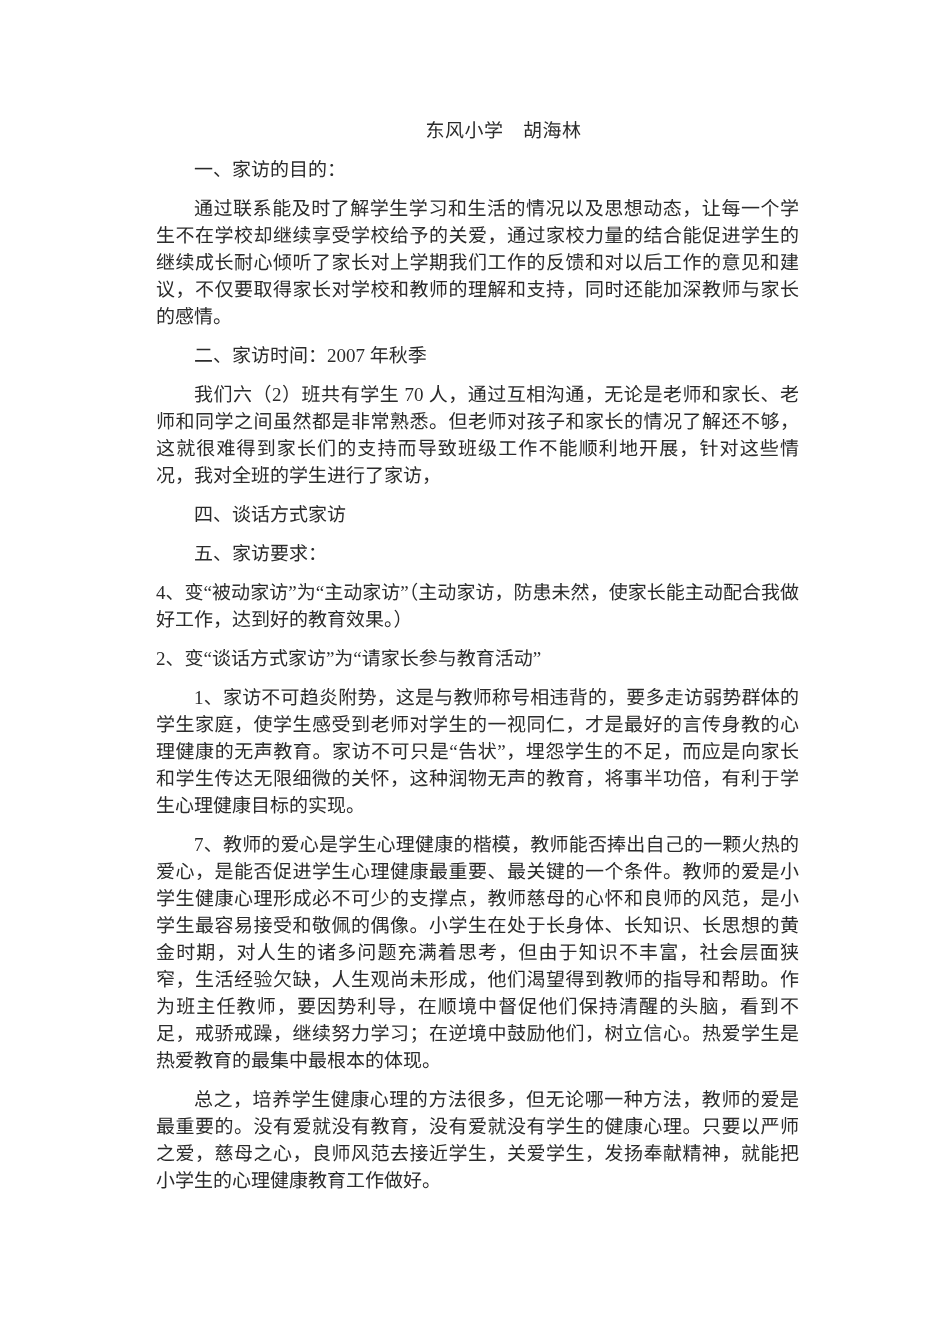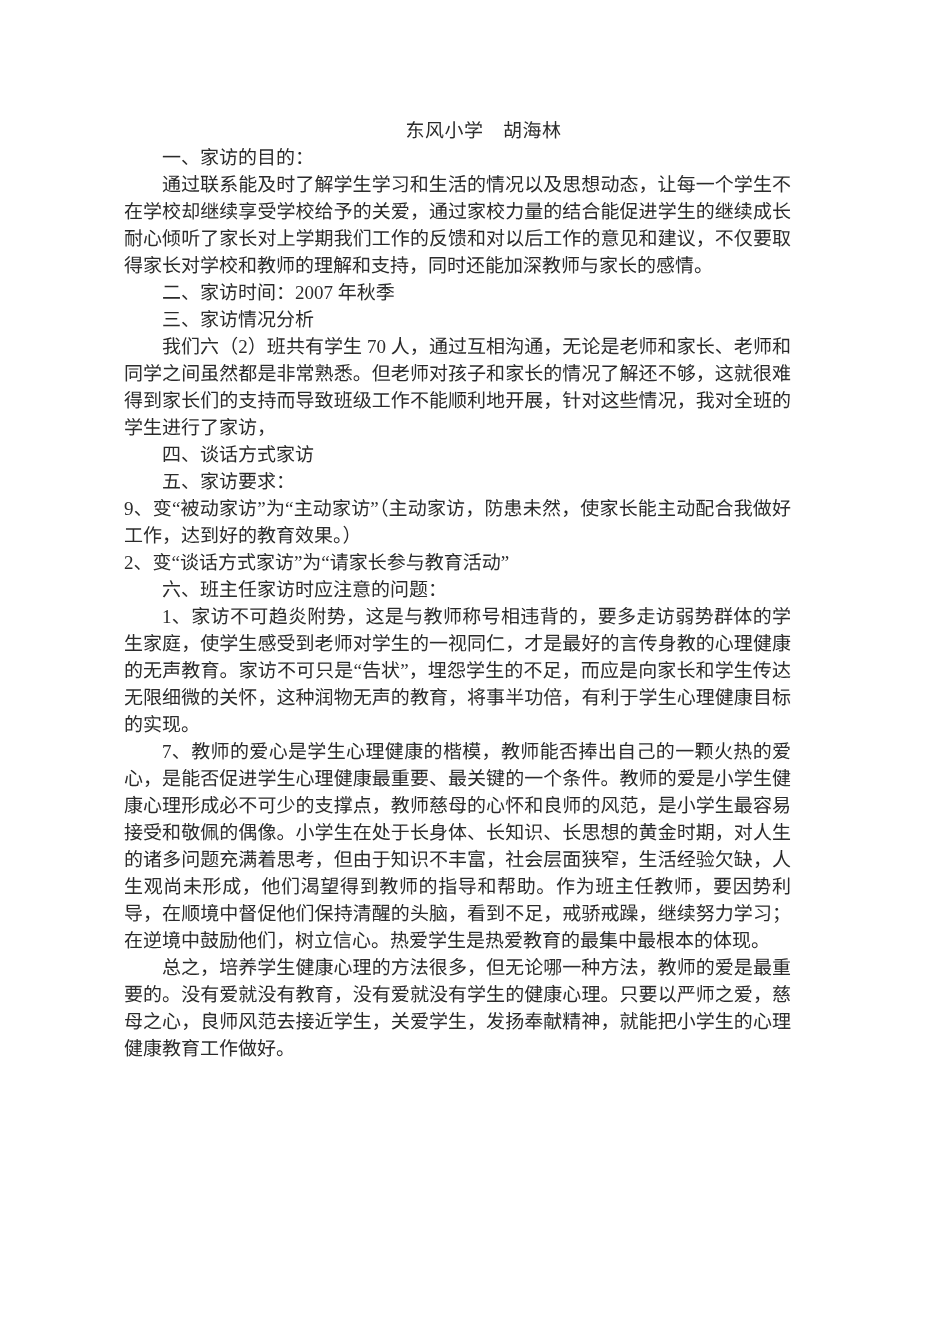--- a/index.html
+++ b/index.html
@@ -10,60 +10,58 @@
   }
   .page {
     position: relative;
     width: 950px;
     height: 1344px;
     background: #ffffff;
     overflow: hidden;
   }
   .doc-content {
     position: absolute;
-    left: 124px;
+    left: 144px;
     top: 117px;
     width: 667px;
     font-family: "Liberation Serif", "DejaVu Serif", serif;
     font-size: 19px;
     line-height: 27px;
     color: #2b2b2b;
     text-align: justify;
   }
   .doc-title {
     font-size: 19px;
     font-weight: normal;
     margin: 0 0 0 52px;
     text-align: center;
     letter-spacing: 0.5px;
   }
   .doc-content p {
-    margin: 0;
+    margin: 12px;
     padding: 0;
   }
   .indent {
     text-indent: 2em;
   }
   .flush {
     text-indent: 0;
   }
 </style>
 </head>
 <body>
 
 <div class="page">
   <div class="doc-content">
     <h1 class="doc-title">东风小学　胡海林</h1>
     <p class="indent">一、家访的目的：</p>
     <p class="indent">通过联系能及时了解学生学习和生活的情况以及思想动态，让每一个学生不在学校却继续享受学校给予的关爱，通过家校力量的结合能促进学生的继续成长耐心倾听了家长对上学期我们工作的反馈和对以后工作的意见和建议，不仅要取得家长对学校和教师的理解和支持，同时还能加深教师与家长的感情。</p>
     <p class="indent">二、家访时间：2007 年秋季</p>
-    <p class="indent">三、家访情况分析</p>
     <p class="indent">我们六（2）班共有学生 70 人，通过互相沟通，无论是老师和家长、老师和同学之间虽然都是非常熟悉。但老师对孩子和家长的情况了解还不够，这就很难得到家长们的支持而导致班级工作不能顺利地开展，针对这些情况，我对全班的学生进行了家访，</p>
     <p class="indent">四、谈话方式家访</p>
     <p class="indent">五、家访要求：</p>
-    <p class="flush">9、变“被动家访”为“主动家访”（主动家访，防患未然，使家长能主动配合我做好工作，达到好的教育效果。）</p>
+    <p class="flush">4、变“被动家访”为“主动家访”（主动家访，防患未然，使家长能主动配合我做好工作，达到好的教育效果。）</p>
     <p class="flush">2、变“谈话方式家访”为“请家长参与教育活动”</p>
-    <p class="indent">六、班主任家访时应注意的问题：</p>
     <p class="indent">1、家访不可趋炎附势，这是与教师称号相违背的，要多走访弱势群体的学生家庭，使学生感受到老师对学生的一视同仁，才是最好的言传身教的心理健康的无声教育。家访不可只是“告状”，埋怨学生的不足，而应是向家长和学生传达无限细微的关怀，这种润物无声的教育，将事半功倍，有利于学生心理健康目标的实现。</p>
     <p class="indent">7、教师的爱心是学生心理健康的楷模，教师能否捧出自己的一颗火热的爱心，是能否促进学生心理健康最重要、最关键的一个条件。教师的爱是小学生健康心理形成必不可少的支撑点，教师慈母的心怀和良师的风范，是小学生最容易接受和敬佩的偶像。小学生在处于长身体、长知识、长思想的黄金时期，对人生的诸多问题充满着思考，但由于知识不丰富，社会层面狭窄，生活经验欠缺，人生观尚未形成，他们渴望得到教师的指导和帮助。作为班主任教师，要因势利导，在顺境中督促他们保持清醒的头脑，看到不足，戒骄戒躁，继续努力学习；在逆境中鼓励他们，树立信心。热爱学生是热爱教育的最集中最根本的体现。</p>
     <p class="indent">总之，培养学生健康心理的方法很多，但无论哪一种方法，教师的爱是最重要的。没有爱就没有教育，没有爱就没有学生的健康心理。只要以严师之爱，慈母之心，良师风范去接近学生，关爱学生，发扬奉献精神，就能把小学生的心理健康教育工作做好。</p>
   </div>
 </div>
 
 </body></html>

